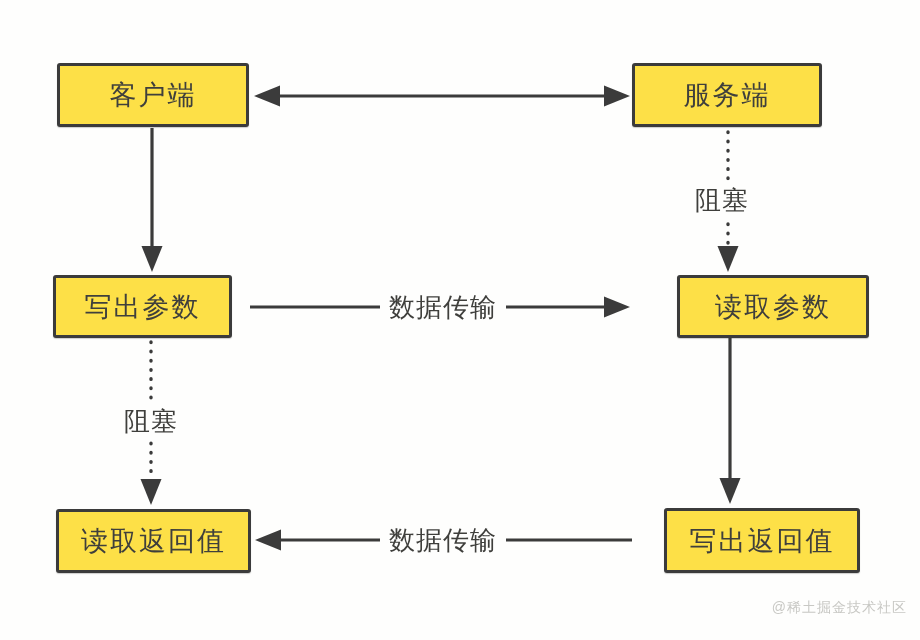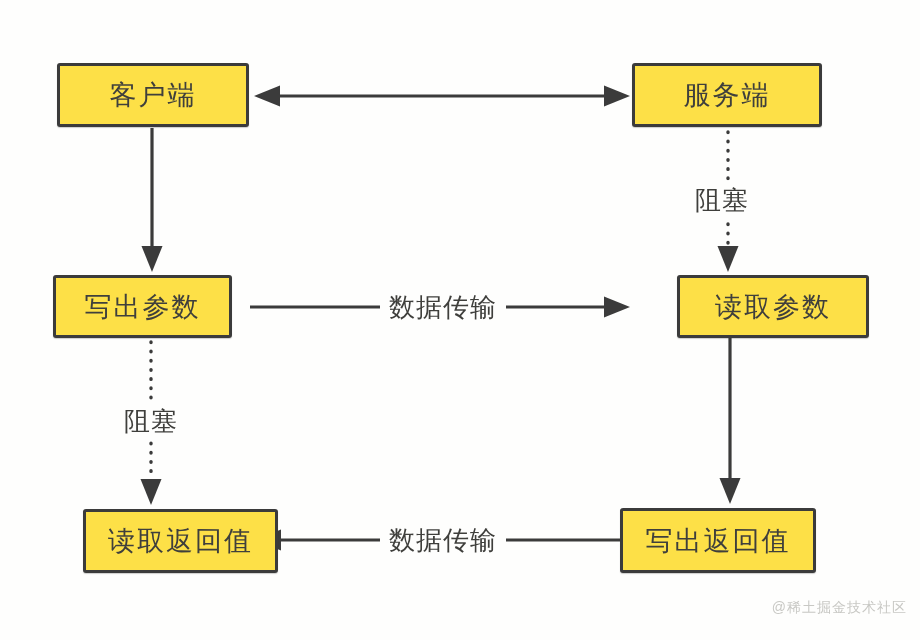--- a/index.html
+++ b/index.html
@@ -31,22 +31,22 @@
     justify-content: center;
     font-size: 27px;
     letter-spacing: 2px;
     color: #3F3F3C;
     box-shadow: 0 1px 1px rgba(60,60,60,0.25);
   }
   .node-client       { left: 57px;  top: 63px;  width: 192px; height: 64px; }
   .node-server       { left: 632px; top: 63px;  width: 190px; height: 64px; }
   .node-write-params { left: 53px;  top: 275px; width: 179px; height: 63px; }
   .node-read-params  { left: 633px; top: 275px; width: 192px; height: 63px; margin-left: 44px; }
-  .node-read-return  { left: 56px;  top: 509px; width: 195px; height: 64px; margin-left: 27px; }
-  .node-write-return { left: 620px; top: 508px; width: 196px; height: 65px; }
+  .node-read-return  { left: 56px;  top: 509px; width: 195px; height: 64px; }
+  .node-write-return { left: 664px; top: 508px; width: 196px; height: 65px; }
   .edge-label {
     position: absolute;
     transform: translate(-50%, -50%);
     background: #FEFEFD;
     padding: 2px 9px;
     font-size: 26px;
     letter-spacing: 1px;
     color: #3F3F3C;
     white-space: nowrap;
   }

